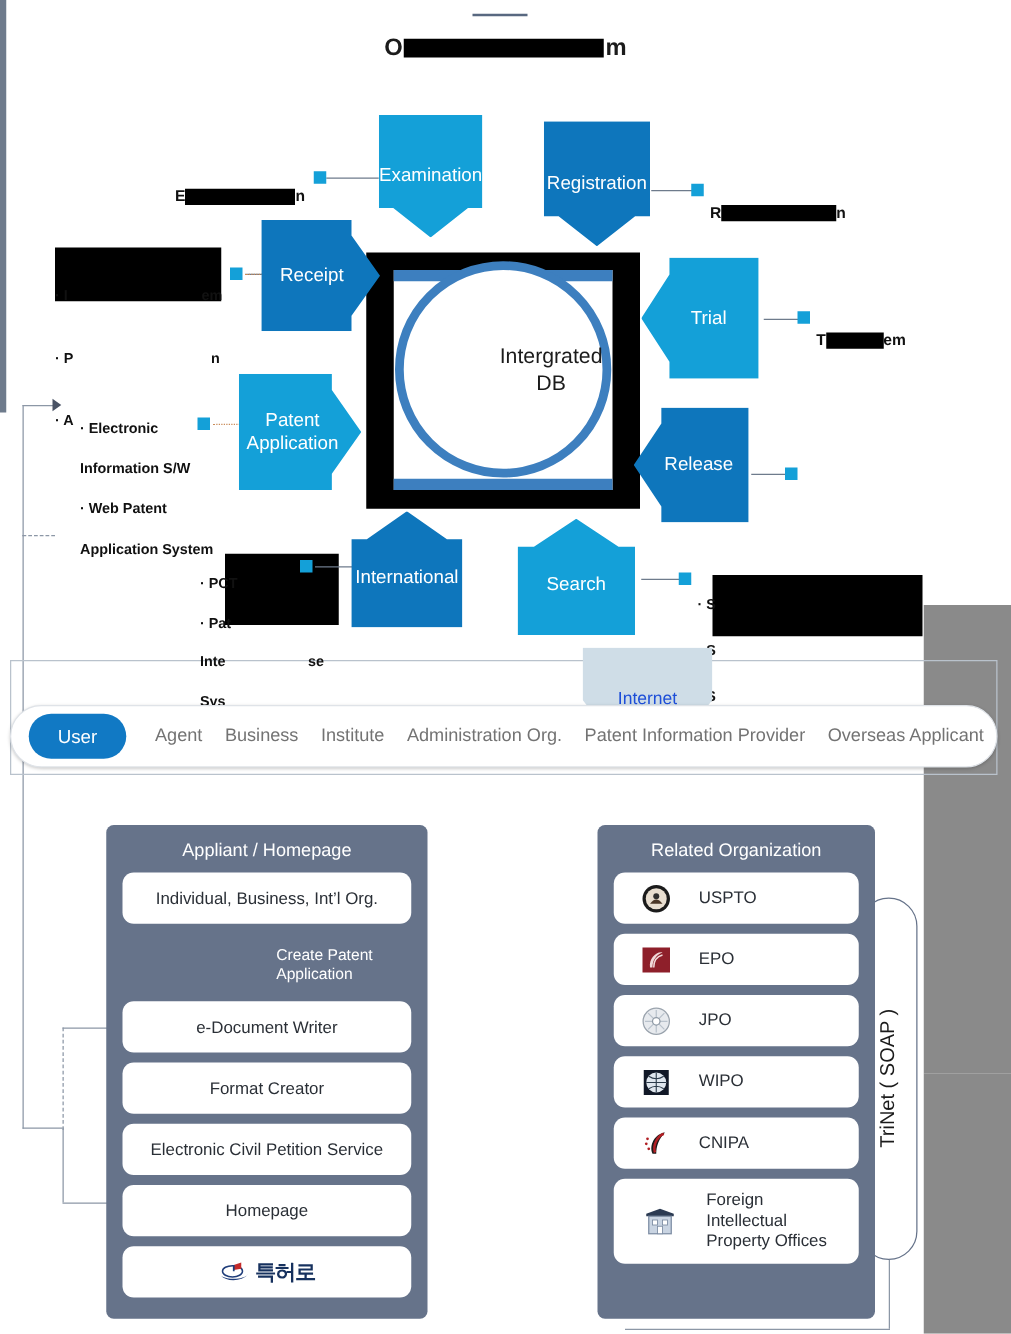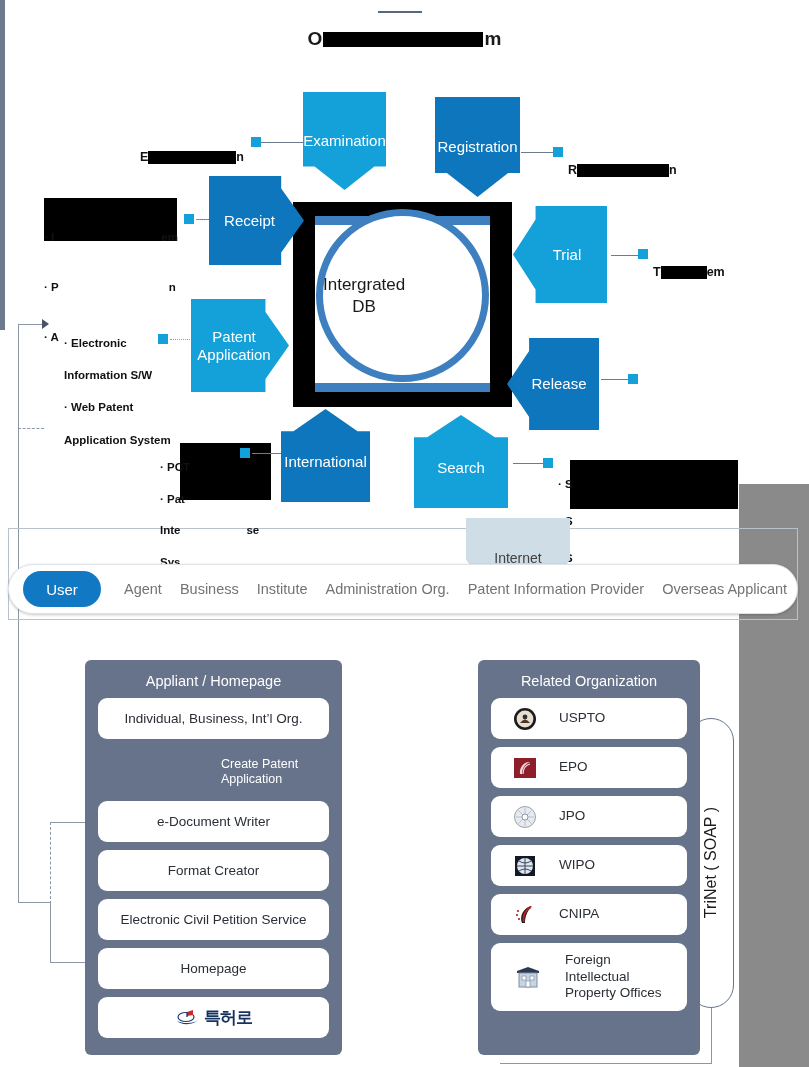--- a/index.html
+++ b/index.html
@@ -83,21 +83,21 @@
     position: absolute; left: 315px; width: 175px; height: 9px;
     background: #3d7fbf; z-index: 5;
   }
   #db-top-bar { top: 216px; }
   #db-bot-bar { top: 383px; }
   #db-circle {
     left: 316px; top: 209px; width: 173px; height: 173px;
     border: 7px solid #3d7fbf;
     border-radius: 50%;
     background: #ffffff;
-    display: flex; align-items: center; justify-content: flex-start;
+    display: flex; align-items: center; justify-content: flex-end;
     text-align: center;
     color: #1b1b1b; font-size: 17px; line-height: 1.25;
     z-index: 5;
   }
 
   
   .lbl {
     position: absolute;
     font-size: 11.5px;
     font-weight: bold;
@@ -126,21 +126,21 @@
     z-index: 2;
   }
   .grayline { position: absolute; background: #8c97a6; }
   .dashline { position: absolute; border-left: 1px dashed #8c97a6; }
   .dashline-h { position: absolute; border-top: 1px dashed #8c97a6; }
 
   
   #internet {
     left: 466px; top: 518px; width: 104px; height: 58px;
     background: #cfdde7;
-    color: #404040;
+    color: #1d4ed8;
     font-size: 14px;
     display: flex; align-items: flex-end; justify-content: center;
     padding-bottom: 10px;
     clip-path: polygon(0 0, 100% 0, 100% 72%, 88% 100%, 12% 100%, 0 72%);
     z-index: 5;
   }
 
   
   #userbar {
     left: 8px; top: 564px; width: 790px; height: 50px;
@@ -275,21 +275,21 @@
 
   <div class="node light pt-left" style="left:513px; top:206px; width:94px; height:97px;">
     <span style="white-space:pre-line; margin-left:14px;">Trial</span>
   </div>
 
   <div class="node light pt-right" style="left:191px; top:299px; width:98px; height:93px;">
     <span style="white-space:pre-line; margin-right:12px;">Patent
 Application</span>
   </div>
 
-  <div class="node dark pt-left" style="left:507px; top:338px; width:92px; height:92px;">
+  <div class="node dark pt-left" style="left:507px; top:326px; width:92px; height:92px;">
     <span style="white-space:pre-line; margin-left:12px;">Release</span>
   </div>
 
   <div class="node dark pt-up" style="left:281px; top:409px; width:89px; height:93px;">
     <span style="white-space:pre-line; margin-top:12px;">International</span>
   </div>
 
   <div class="node light pt-up" style="left:414px; top:415px; width:94px; height:93px;">
     <span style="white-space:pre-line; margin-top:12px;">Search</span>
   </div>

